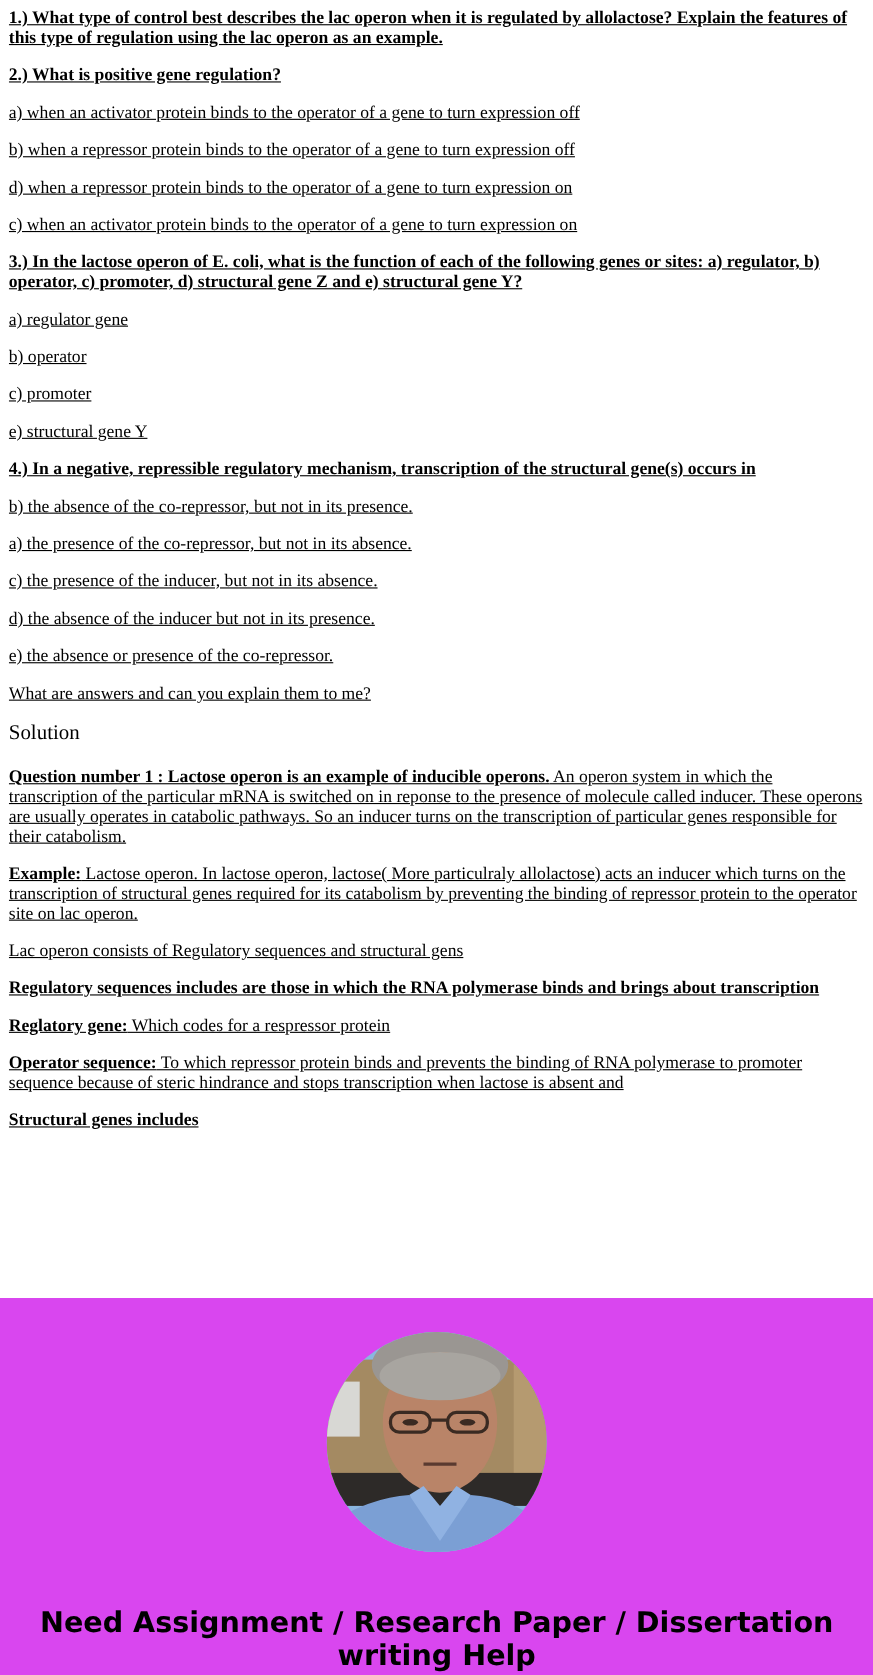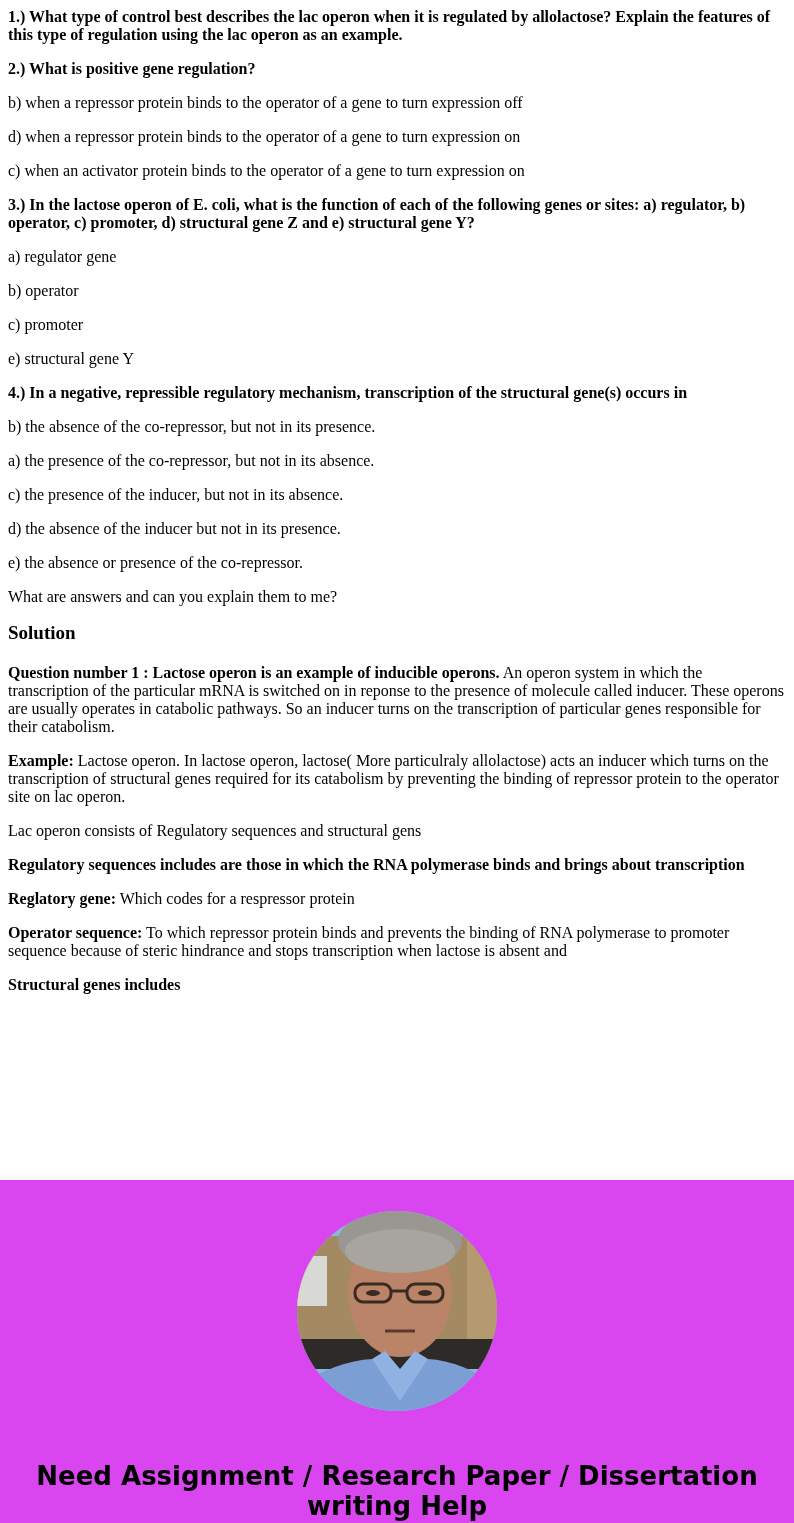--- a/index.html
+++ b/index.html
@@ -14,26 +14,26 @@
       line-height: 18px;
     }
     .content {
       position: absolute;
       left: 8px;
       top: 0;
       width: 778px;
       height: 1122px;
       overflow: hidden;
     }
-    .content p { margin: 20px 0 16px 0; }
+    .content p { margin: 20px 0 16px 0; text-decoration: underline; }
     .content p.first { margin-top: 8px; }
     .content p + p { margin-top: 0; }
     .content h2 {
       font-size: 19px;
-      font-weight: bold;
+      font-weight: normal;
       margin: 0 0 18px 0;
       line-height: 22px;
     }
     b { font-weight: bold; }
 
     .promo {
       position: absolute;
       left: 0;
       top: 1180px;
       width: 794px;
@@ -64,20 +64,21 @@
       color: #000;
     }
   </style>
 </head>
 <body>
 
 <div class="content">
   <p class="first"><b>1.) What type of control best describes the lac operon when it is regulated by allolactose? Explain the features of this type of regulation using the lac operon as an example.</b></p>
 
   <p><b>2.) What is positive gene regulation?</b></p>
+  <p>a) when an activator protein binds to the operator of a gene to turn expression off</p>
   <p>b) when a repressor protein binds to the operator of a gene to turn expression off</p>
   <p>d) when a repressor protein binds to the operator of a gene to turn expression on</p>
   <p>c) when an activator protein binds to the operator of a gene to turn expression on</p>
 
   <p><b>3.) In the lactose operon of E. coli, what is the function of each of the following genes or sites: a) regulator, b) operator, c) promoter, d) structural gene Z and e) structural gene Y?</b></p>
   <p>a) regulator gene</p>
   <p>b) operator</p>
   <p>c) promoter</p>
   <p>e) structural gene Y</p>
 

